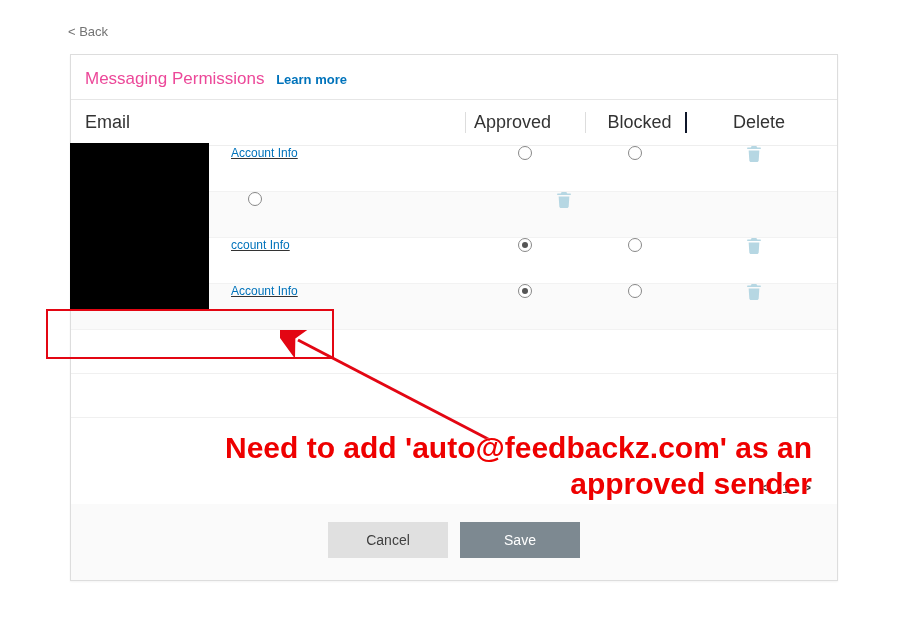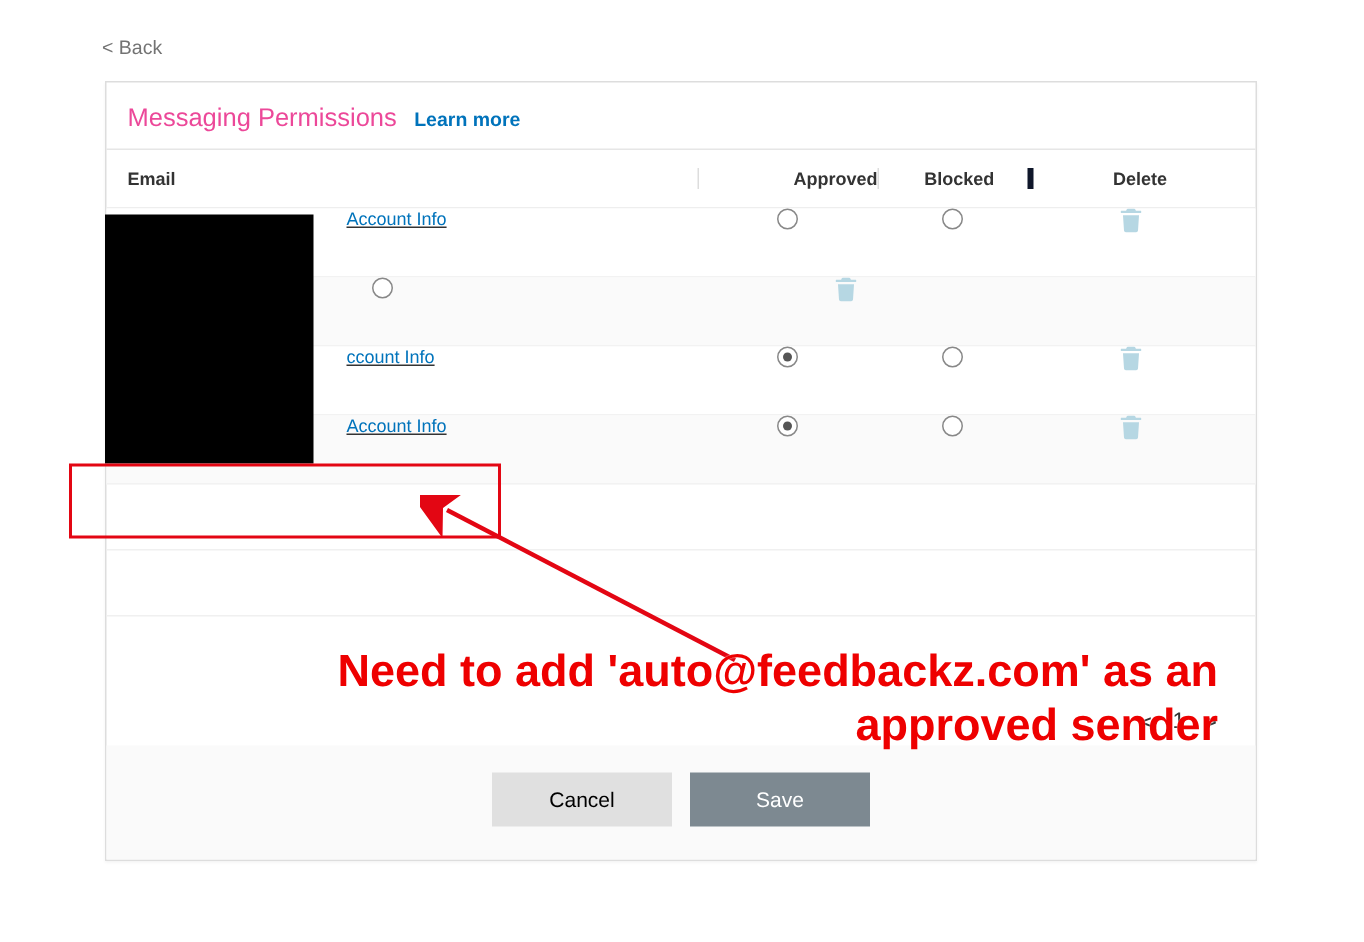--- a/index.html
+++ b/index.html
@@ -43,28 +43,28 @@
       font-weight: 700;
       color: #0073bb;
       margin-left: 8px;
       cursor: pointer;
     }
     .cols-header {
       display: flex;
       align-items: center;
       padding: 12px 14px;
       border-bottom: 1px solid #eee;
-      font-size: 12px;
-      font-weight: 700;
+      font-size: 18px;
+      font-weight: 400;
       color: #333;
     }
     .col-email { flex: 0 0 380px; }
-    .col-approved { flex: 0 0 120px; text-align: right; border-left: 1px solid #ddd; padding-left: 8px;}
+    .col-approved { flex: 0 0 120px; text-align: left; border-left: 1px solid #ddd; padding-left: 8px;}
     .col-blocked { flex: 0 0 100px; text-align: center; border-left: 1px solid #ddd; padding-left: 8px;}
-    .col-delete { flex: 1; text-align: center; border-left: 4px solid #0f172a; padding-left: 8px;}
+    .col-delete { flex: 1; text-align: center; border-left: 2px solid #0f172a; padding-left: 8px;}
     .row {
       display: flex;
       padding: 0 14px;
       height: 46px;
       border-bottom: 1px solid #f2f2f2;
       background: #fafafa;
       text-decoration: underline;
     }
     .row:nth-child(odd) { background: #fff; }
     .row .lbl {
@@ -136,21 +136,21 @@
       align-items: center;
       justify-content: center;
       width: 120px;
       height: 36px;
       font-size: 14px;
       cursor: pointer;
       user-select: none;
     }
     .btn-cancel {
       background: #e0e0e0;
-      color: #000000;
+      color: #404040;
     }
     .btn-save {
       background: #7d8991;
       color: #fff;
     }
     
     .anno-box {
       position: absolute;
       left: 46px;
       top: 309px;

